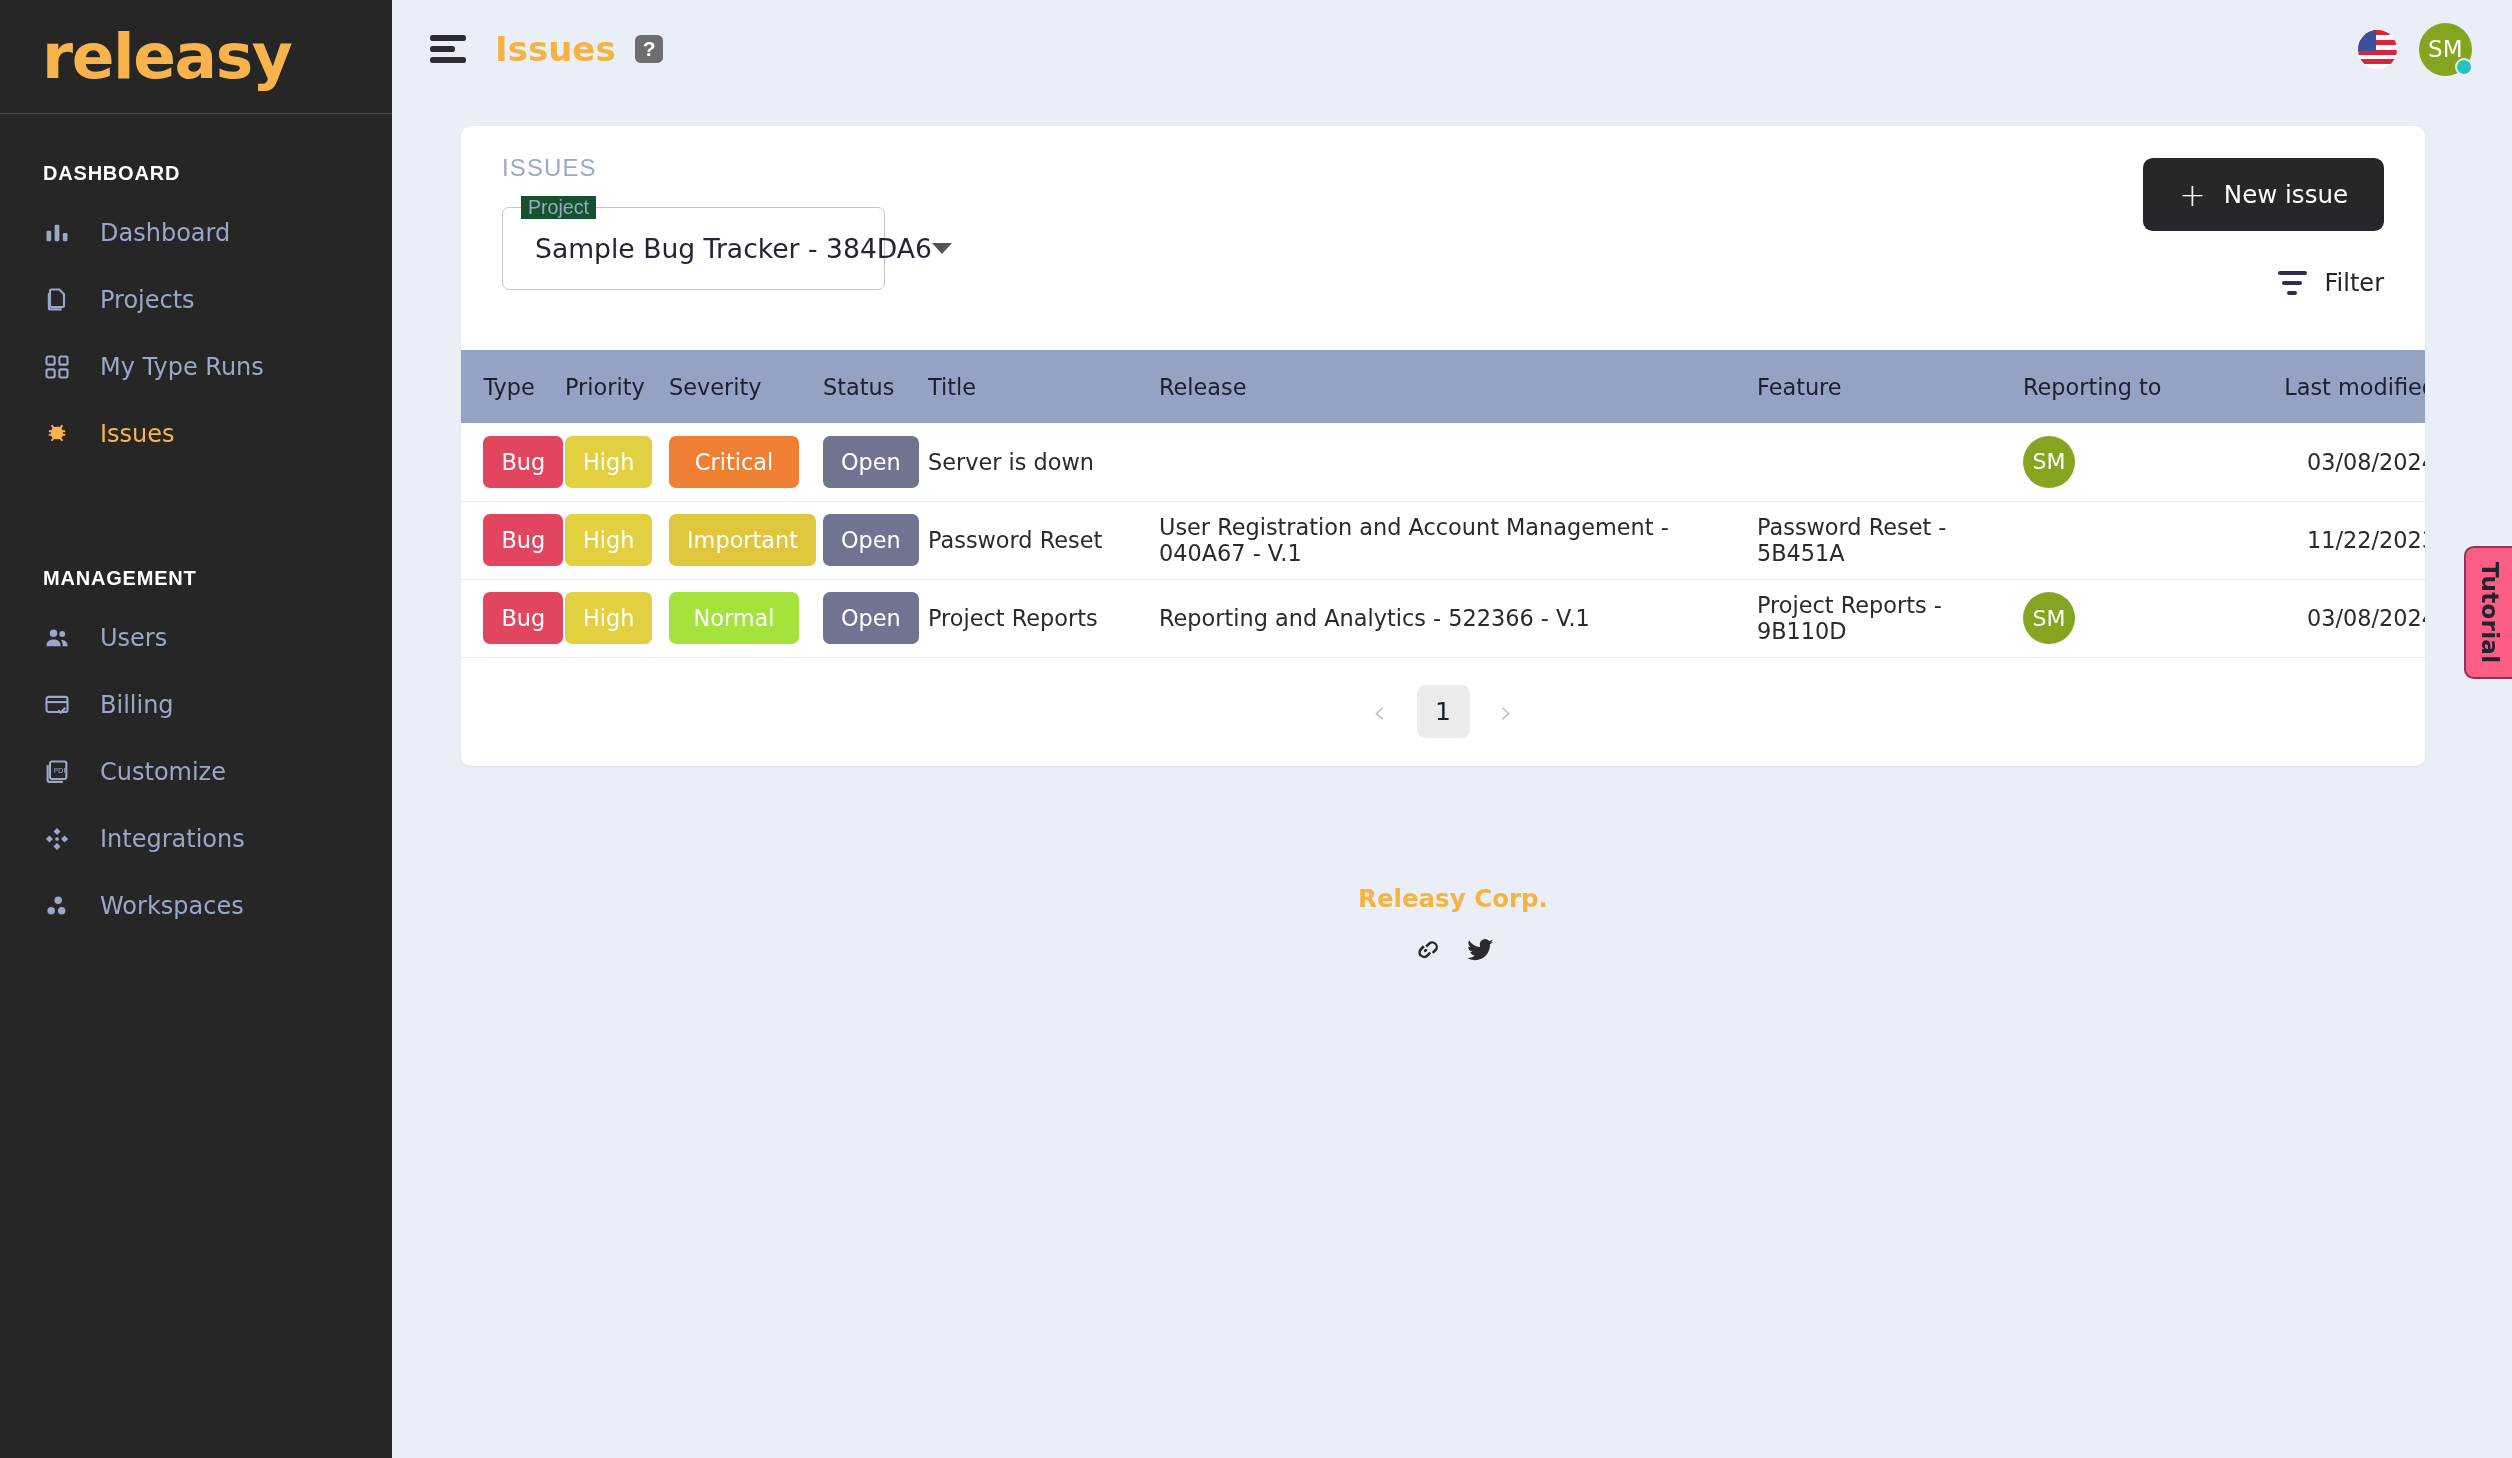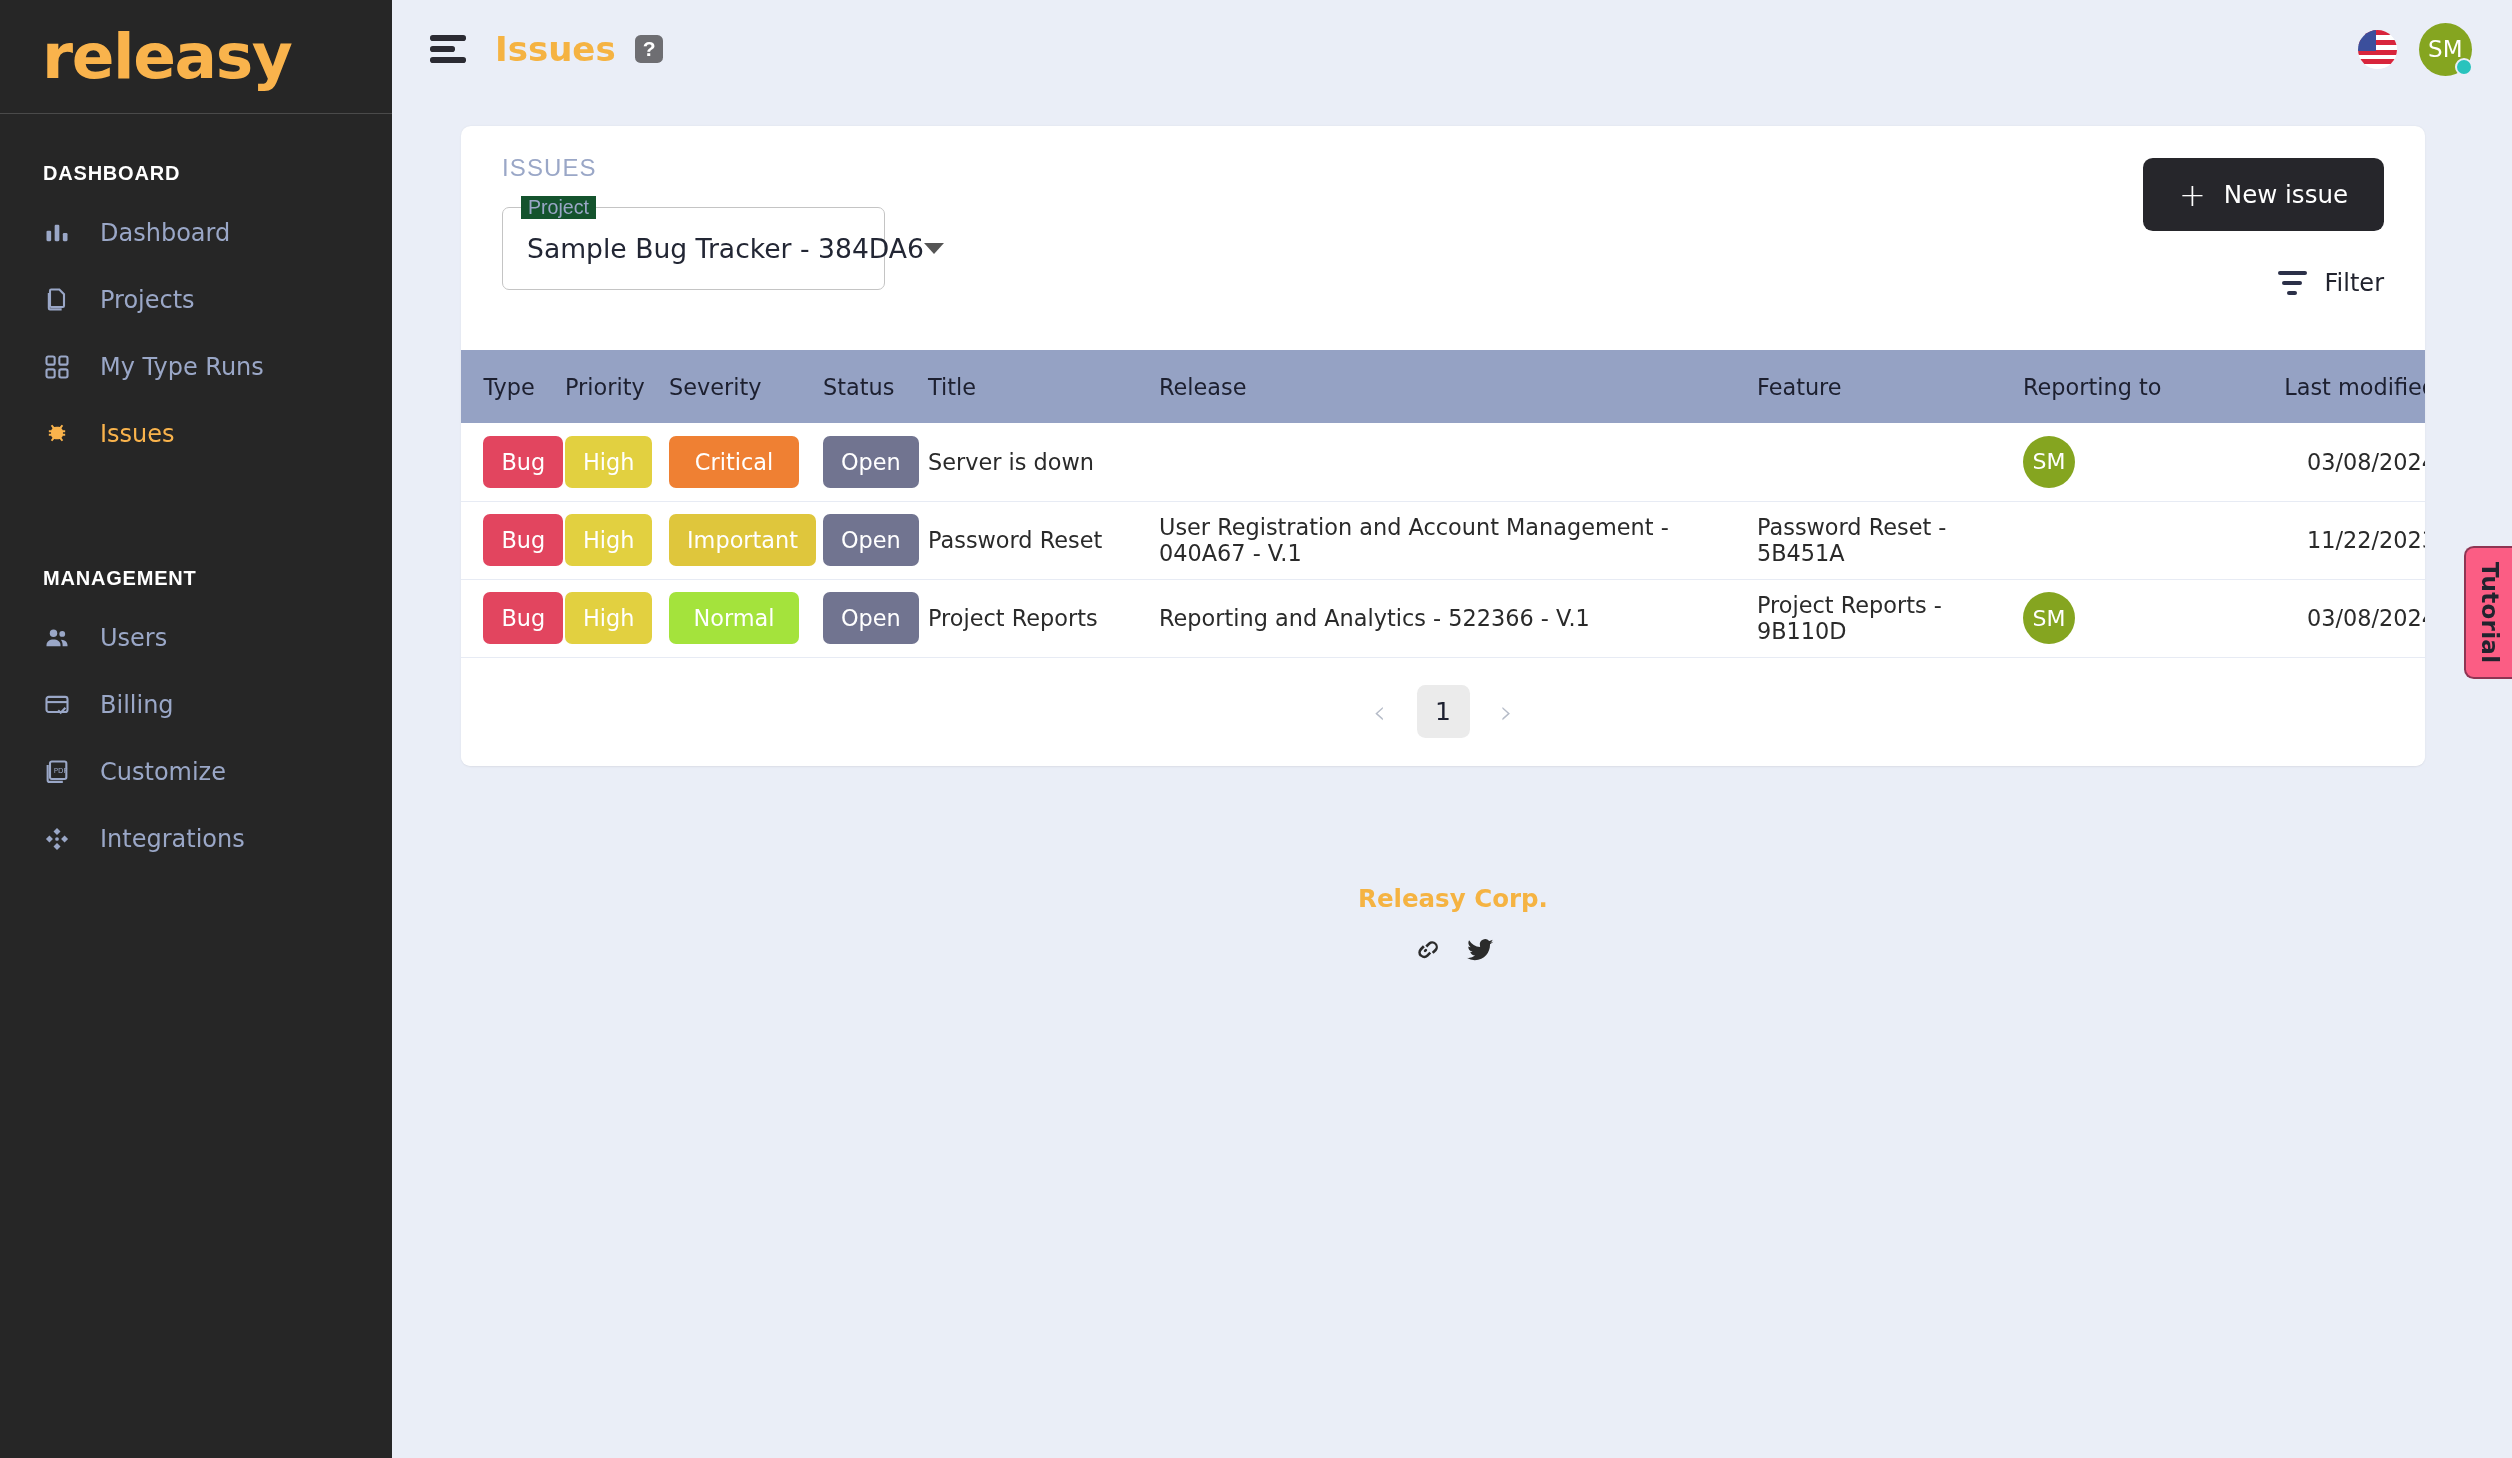--- a/index.html
+++ b/index.html
@@ -140,20 +140,21 @@
   }
   .project-select .legend {
     position: absolute; top: -12px; left: 18px;
     background: #14532d; padding: 0 7px;
     font-size: 19.6px; color: #9aa7c7;
   }
   .project-value {
     font-size: 26.6px; color: #222634;
     font-family: "DejaVu Sans", sans-serif;
     white-space: nowrap;
+    margin-left: 8px;
   }
   .caret {
     margin-left: auto;
     width: 0; height: 0;
     border-left: 10.5px solid transparent;
     border-right: 10.5px solid transparent;
     border-top: 11.2px solid #555;
   }
   .new-issue-btn {
     position: absolute; right: 41px; top: 32px;
@@ -376,20 +377,30 @@
               <path d="M12 2.5l3 3-3 3-3-3z"></path>
               <path d="M12 15.5l3 3-3 3-3-3z"></path>
               <path d="M5.5 9l3 3-3 3-3-3z"></path>
               <path d="M18.5 9l3 3-3 3-3-3z"></path>
               <circle cx="12" cy="12" r="1.6"></circle>
             </svg>
         </span>
         <span class="nav-label">Integrations</span>
       </div>
 
+      <div class="nav-item">
+        <span class="nav-icon">
+          <svg viewBox="0 0 24 24" fill="currentColor">
+              <circle cx="13" cy="7" r="3.2"></circle>
+              <circle cx="7" cy="16" r="3.2"></circle>
+              <circle cx="16" cy="16" r="3.2"></circle>
+            </svg>
+        </span>
+        <span class="nav-label">Workspaces</span>
+      </div>
     </nav>
   </aside>
 
   <main class="main">
 
     <div class="topbar">
       <div class="hamburger">
           <i></i>
           <i></i>
           <i></i>

